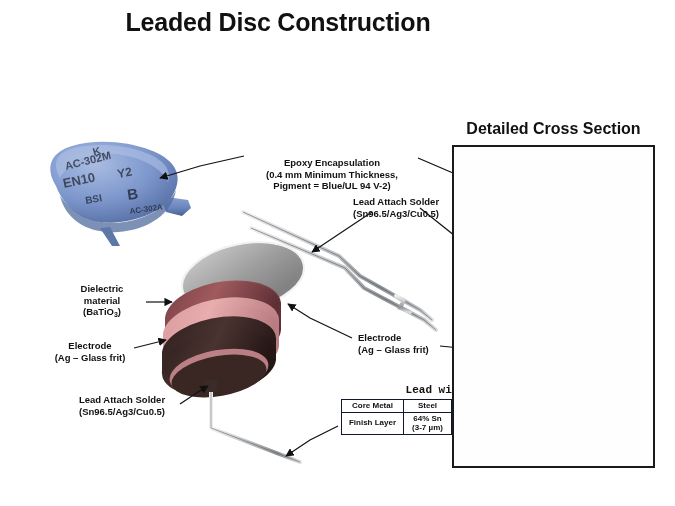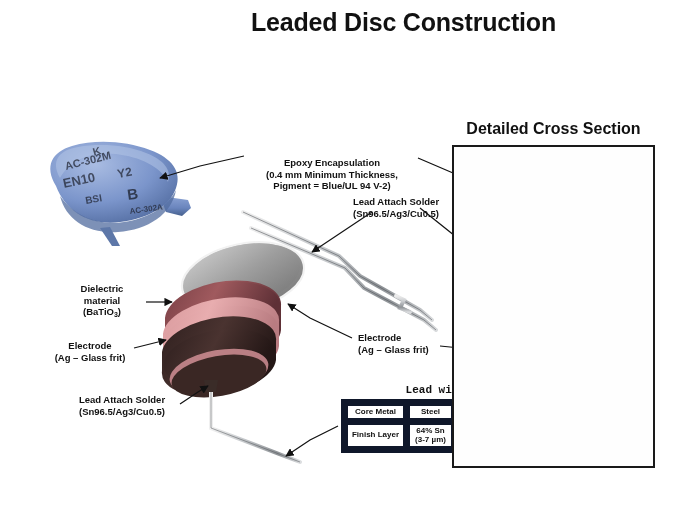--- a/index.html
+++ b/index.html
@@ -16,21 +16,21 @@
   #slide {
     position: absolute;
     left: 0; top: 0;
     width: 675px; height: 506px;
     background: #ffffff;
   }
   .title {
     position: absolute;
     left: 0; top: 8px;
     width: 556px;
-    text-align: right;
+    text-align: center;
     font-size: 25px;
     font-weight: bold;
     color: #111111;
     letter-spacing: -0.2px;
   }
   .label {
     position: absolute;
     font-size: 9.5px;
     font-weight: bold;
     color: #111111;
@@ -71,21 +71,21 @@
     color: #111;
     font-family: Liberation Mono, monospace;
   }
   table.leadwire {
     position: absolute;
     left: 341px; top: 399px;
     border-collapse: collapse;
     background: #fff;
   }
   table.leadwire td {
-    border: 7px solid #0f172a;
+    border: 1px solid #0f172a;
     font-size: 8px;
     font-weight: bold;
     color: #111;
     padding: 1px 3px;
     line-height: 9.5px;
     text-align: center;
     white-space: nowrap;
   }
   table.leadwire td.k { text-align: center; width: 62px; }
   table.leadwire td.v { text-align: center; width: 48px; margin-left: 28px; }

